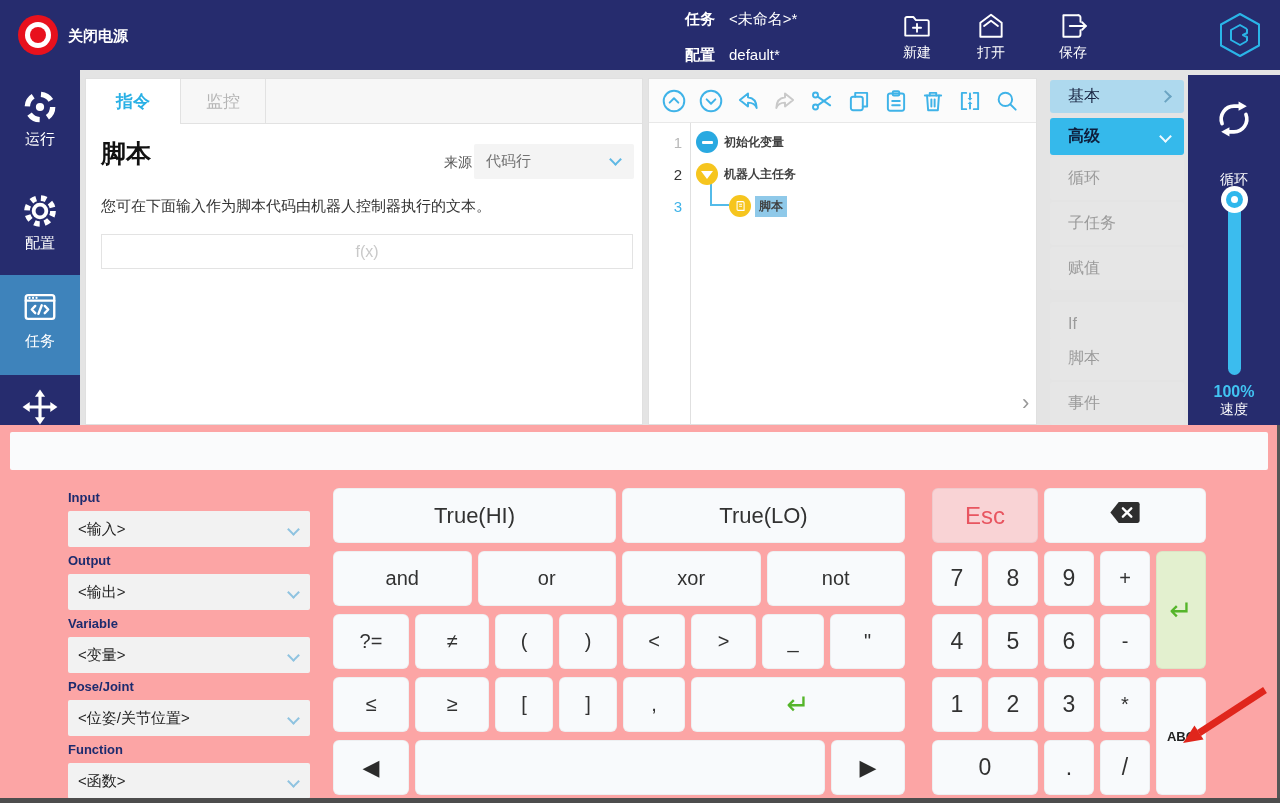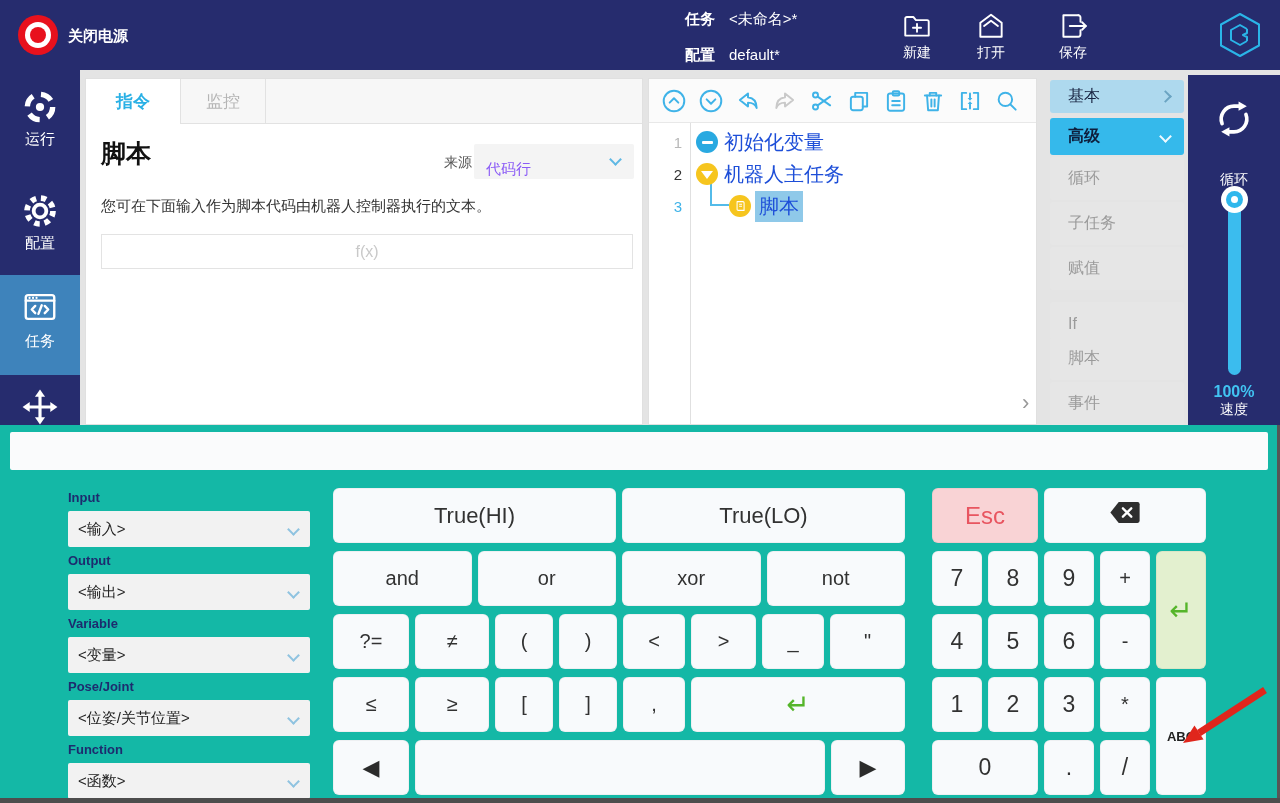--- a/index.html
+++ b/index.html
@@ -28,39 +28,39 @@
 
   
   .panel { position:absolute; background:#fff; border:1px solid #e0e0e0; }
   .main-panel { left:85px; top:78px; width:558px; height:347px; }
   .tabstrip { position:absolute; left:0; top:0; width:100%; height:45px; background:#f7f7f7; border-bottom:1px solid #e2e2e2; display:flex; }
   .tab { height:45px; display:flex; align-items:center; justify-content:center; font-size:17px; border-right:1px solid #e2e2e2; cursor:pointer; }
   .tab.active { background:#fff; color:#29b0e5; font-weight:bold; width:95px; }
   .tab.idle { color:#b5b5b5; width:85px; }
   .m-title { position:absolute; left:15px; top:58px; font-size:25px; font-weight:bold; color:#111; }
   .src-label { position:absolute; left:358px; top:75px; font-size:14px; color:#555; }
-  .src-box { position:absolute; left:388px; top:65px; width:160px; height:35px; background:#f4f4f4; border-radius:2px; display:flex; align-items:flex-end; padding:0 12px; font-size:15px; color:#8b5cf6; cursor:pointer; }
+  .src-box { position:absolute; left:388px; top:65px; width:160px; height:35px; background:#f4f4f4; border-radius:2px; display:flex; align-items:center; padding:0 12px; font-size:15px; color:#737373; cursor:pointer; }
   .src-box .chev { position:absolute; right:14px; top:11px; }
   .m-desc { position:absolute; left:15px; top:118px; font-size:15px; color:#333; }
   .fx-input { position:absolute; left:15px; top:155px; width:532px; height:35px; border:1px solid #e3e3e3; background:#fff; display:flex; align-items:center; justify-content:center; font-size:16px; color:#c9c9c9; cursor:text; }
 
   .chev { width:9px; height:9px; border-right:2px solid #5fb8e4; border-bottom:2px solid #5fb8e4; transform:rotate(45deg); display:inline-block; }
   .chev.right { transform:rotate(-45deg); }
 
   
   .tree-panel { left:648px; top:78px; width:389px; height:347px; }
   .tree-toolbar { position:absolute; left:0; top:0; width:100%; height:44px; background:#fbfbfb; border-bottom:1px solid #e8e8e8; display:flex; align-items:center; padding-left:12px; gap:11px; }
   .ticon { width:26px; height:26px; color:#3fb3e8; cursor:pointer; }
   .ticon.disabled { color:#c9c9c9; cursor:default; }
   .ticon svg { width:26px; height:26px; fill:none; stroke:currentColor; stroke-width:1.8; stroke-linecap:round; stroke-linejoin:round; }
   .numcol { position:absolute; left:0; top:44px; bottom:0; width:42px; border-right:1px solid #e0e0e0; }
   .tree-row { position:absolute; left:0; right:0; height:32px; display:flex; align-items:center; cursor:pointer; }
   .tnum { width:42px; padding-right:9px; text-align:right; font-size:15px; }
   .ti { width:22px; height:22px; border-radius:50%; display:flex; align-items:center; justify-content:center; flex:none; }
-  .tlabel { font-size:20px; color:#1d4ed8; margin-left:6px; }
+  .tlabel { font-size:12px; color:#404040; margin-left:6px;font-weight:bold; }
   .minus-glyph { width:11px; height:3px; background:#fff; border-radius:1px; }
   .tri-down { width:0; height:0; border-left:6px solid transparent; border-right:6px solid transparent; border-top:8px solid #fff; margin-top:1px; }
   .connector { position:absolute; left:61px; top:100px; width:19px; height:27px; border-left:2px solid #53bbe9; border-bottom:2px solid #53bbe9; }
 
   
   .palette { position:absolute; left:1048px; top:78px; width:138px; height:347px; }
   .pal-item { position:absolute; left:2px; right:2px; border-radius:3px; display:flex; align-items:center; padding:0 14px 0 18px; font-size:16px; cursor:pointer; }
   .pal-basic { top:2px; height:33px; background:#aed9ee; color:#16213f; }
   .pal-adv { top:40px; height:37px; background:#35b9eb; color:#0e1e3c; font-weight:bold; }
   .pal-gray { background:#e6e6e6; color:#9b9b9b; height:43px; }
@@ -71,21 +71,21 @@
   .rb-label { position:absolute; width:100%; text-align:center; color:#fff; font-size:14px; }
   .slider-track { position:absolute; left:40px; top:120px; width:13px; height:180px; background:#3bbcee; border-radius:7px; cursor:pointer; }
   .slider-knob { position:absolute; left:33px; top:111px; width:27px; height:27px; border-radius:50%; background:#fff; display:flex; align-items:center; justify-content:center; cursor:grab; }
   .slider-knob .in1 { width:17px; height:17px; border-radius:50%; background:#2fb7ec; display:flex; align-items:center; justify-content:center; }
   .slider-knob .in2 { width:7px; height:7px; border-radius:50%; background:#fff; }
   .rb-pct { position:absolute; width:100%; text-align:center; color:#41c4f2; font-weight:bold; font-size:16px; top:308px; }
 
   .split-chev { position:absolute; left:1022px; top:390px; font-size:22px; color:#999; cursor:pointer; z-index:4; }
 
   
-  .kbd { position:absolute; left:0; top:425px; width:1280px; height:378px; background:#14b8a6; z-index:10; }
+  .kbd { position:absolute; left:0; top:425px; width:1280px; height:378px; background:#fca5a5; z-index:10; }
   .kbd-input { position:absolute; left:10px; top:7px; width:1258px; height:38px; background:#fafbfc; border-radius:2px; cursor:text; font-size:17px; color:#222; padding:8px 10px; }
   .fld { position:absolute; left:68px; width:242px; }
   .fld .flabel { font-size:13px; font-weight:bold; color:#1d2b6e; height:17px; }
   .fld .fbox { margin-top:4px; height:36px; background:#f2f2f2; border-radius:2px; display:flex; align-items:center; padding:0 10px; font-size:15px; color:#222; position:relative; cursor:pointer; }
   .fld .chev { position:absolute; right:12px; border-color:#8fc3e0; }
 
   .kb-row { position:absolute; left:333px; width:572px; height:55px; display:flex; gap:6px; }
   .key { background:#f8fafc; border:1px solid rgba(0,0,0,0.04); border-radius:6px; display:flex; align-items:center; justify-content:center; font-size:20px; color:#323232; cursor:pointer; height:100%; }
   .key.grow { flex:1; }
   .key.big { font-size:22px;text-align:center; }

